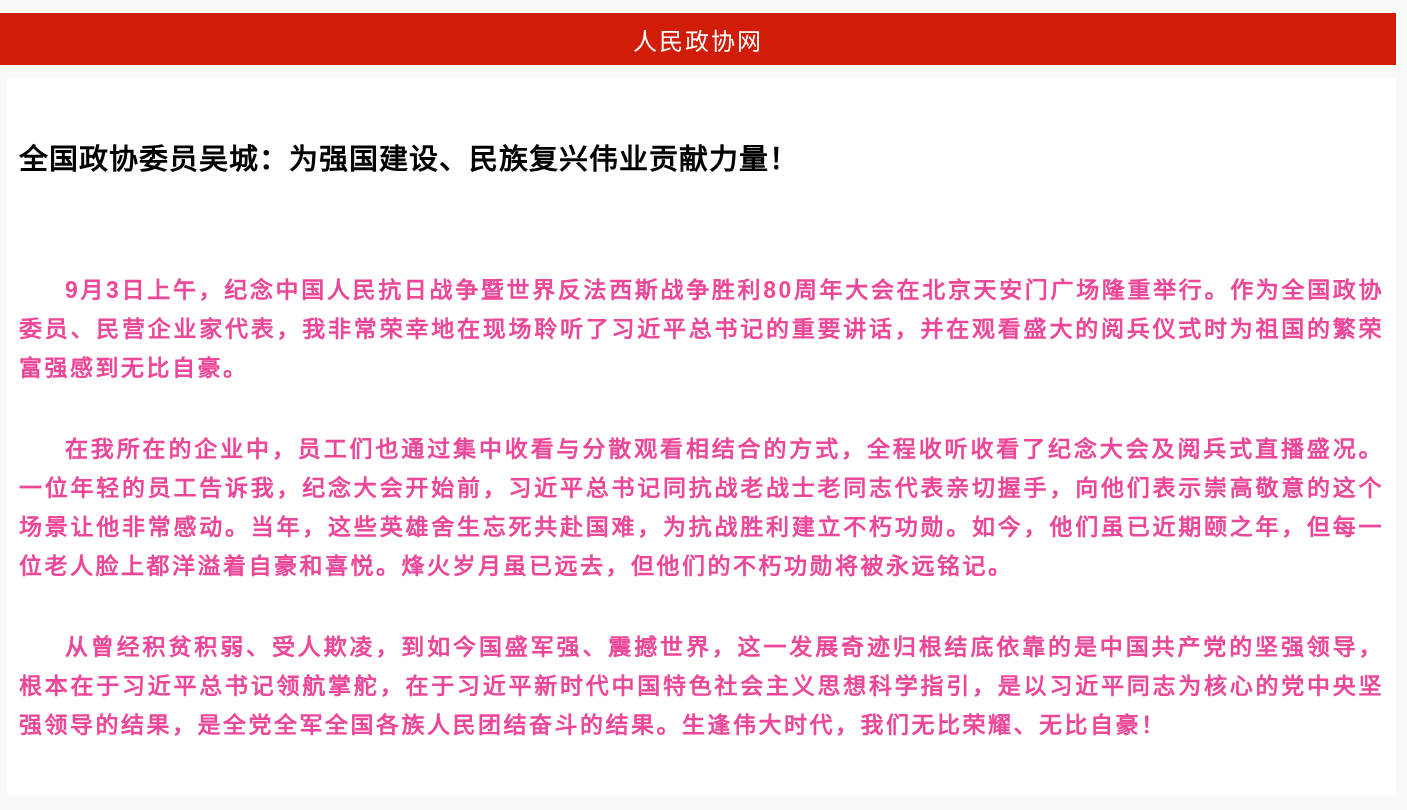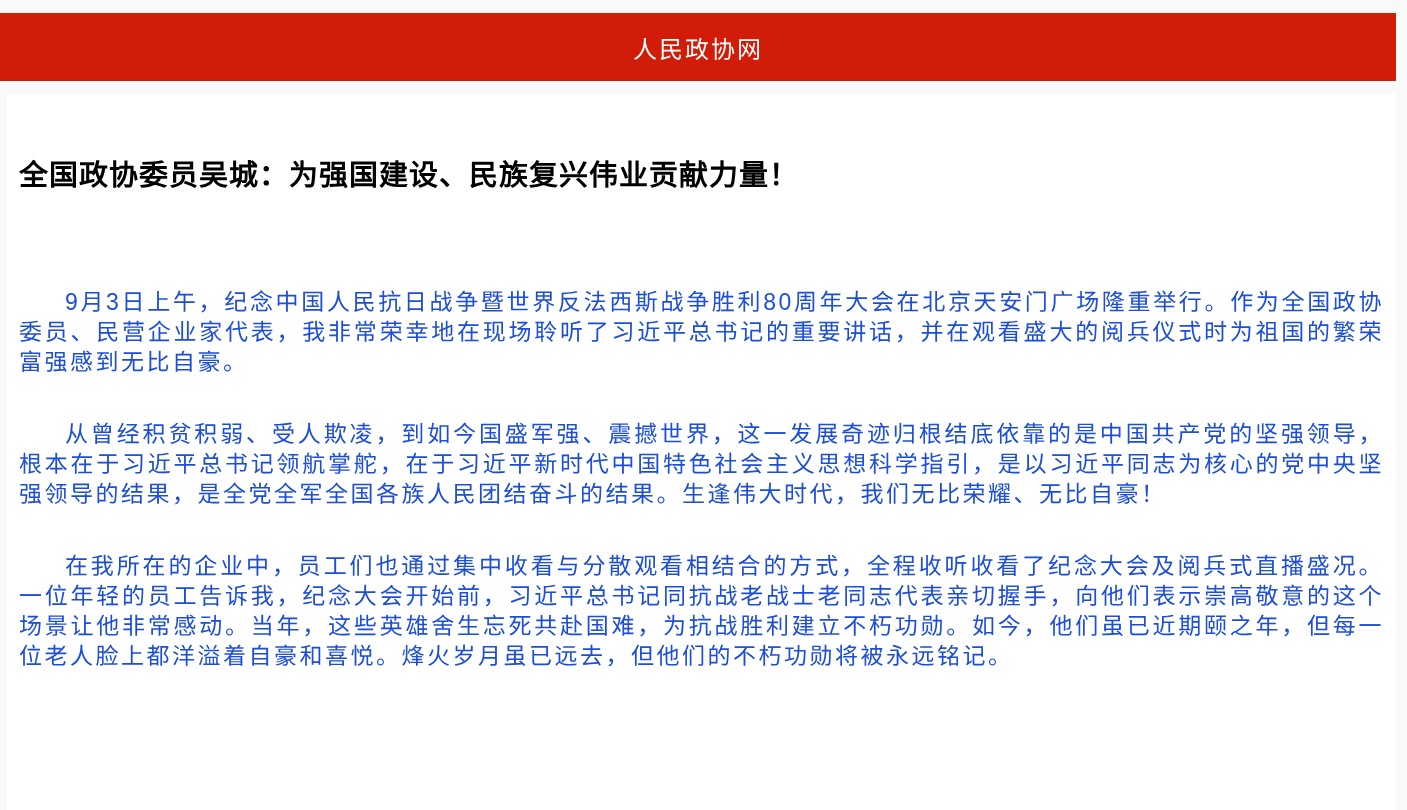--- a/index.html
+++ b/index.html
@@ -13,21 +13,21 @@
     height: 810px;
     overflow: hidden;
     background: #f8f9f9; 
   }
   .page-inner {
     width: 1396px; 
   }
   
   .site-bar {
     margin-top: 13px;
-    height: 68px;
+    height: 52px;
     background: #d11c08;
     display: flex;
     align-items: center;
     justify-content: center;
   }
   .site-title {
     color: #ffffff;
     font-size: 24px;
     letter-spacing: 2px;
     cursor: pointer;
@@ -45,42 +45,43 @@
     margin: 0;
     font-size: 29px;
     line-height: 39px;
     font-weight: bold;
     color: #000000;
     letter-spacing: 1px;
   }
   .article-body p {
     margin: 42px 0 0 0;
     font-size: 23px;
-    line-height: 30px;
-    color: #1d4ed8;
+    line-height: 39px;
+    color: #ec4899;
     letter-spacing: 2.5px;
     text-align: justify;
     text-indent: 2em;
+    font-weight: bold;
   }
   .article-body p.first-para {
     margin-top: 92px;
   }
 </style>
 </head>
 <body>
 
 <div class="page-inner">
 
   <header class="site-bar">
     <div class="site-title">人民政协网</div>
   </header>
 
   <main class="content-card">
     <h1 class="article-title">全国政协委员吴城：为强国建设、民族复兴伟业贡献力量！</h1>
 
     <div class="article-body">
       <p class="first-para">9月3日上午，纪念中国人民抗日战争暨世界反法西斯战争胜利80周年大会在北京天安门广场隆重举行。作为全国政协委员、民营企业家代表，我非常荣幸地在现场聆听了习近平总书记的重要讲话，并在观看盛大的阅兵仪式时为祖国的繁荣富强感到无比自豪。</p>
+      <p>在我所在的企业中，员工们也通过集中收看与分散观看相结合的方式，全程收听收看了纪念大会及阅兵式直播盛况。一位年轻的员工告诉我，纪念大会开始前，习近平总书记同抗战老战士老同志代表亲切握手，向他们表示崇高敬意的这个场景让他非常感动。当年，这些英雄舍生忘死共赴国难，为抗战胜利建立不朽功勋。如今，他们虽已近期颐之年，但每一位老人脸上都洋溢着自豪和喜悦。烽火岁月虽已远去，但他们的不朽功勋将被永远铭记。</p>
       <p>从曾经积贫积弱、受人欺凌，到如今国盛军强、震撼世界，这一发展奇迹归根结底依靠的是中国共产党的坚强领导，根本在于习近平总书记领航掌舵，在于习近平新时代中国特色社会主义思想科学指引，是以习近平同志为核心的党中央坚强领导的结果，是全党全军全国各族人民团结奋斗的结果。生逢伟大时代，我们无比荣耀、无比自豪！</p>
-      <p>在我所在的企业中，员工们也通过集中收看与分散观看相结合的方式，全程收听收看了纪念大会及阅兵式直播盛况。一位年轻的员工告诉我，纪念大会开始前，习近平总书记同抗战老战士老同志代表亲切握手，向他们表示崇高敬意的这个场景让他非常感动。当年，这些英雄舍生忘死共赴国难，为抗战胜利建立不朽功勋。如今，他们虽已近期颐之年，但每一位老人脸上都洋溢着自豪和喜悦。烽火岁月虽已远去，但他们的不朽功勋将被永远铭记。</p>
     </div>
   </main>
 
 </div>
 
 </body></html>

